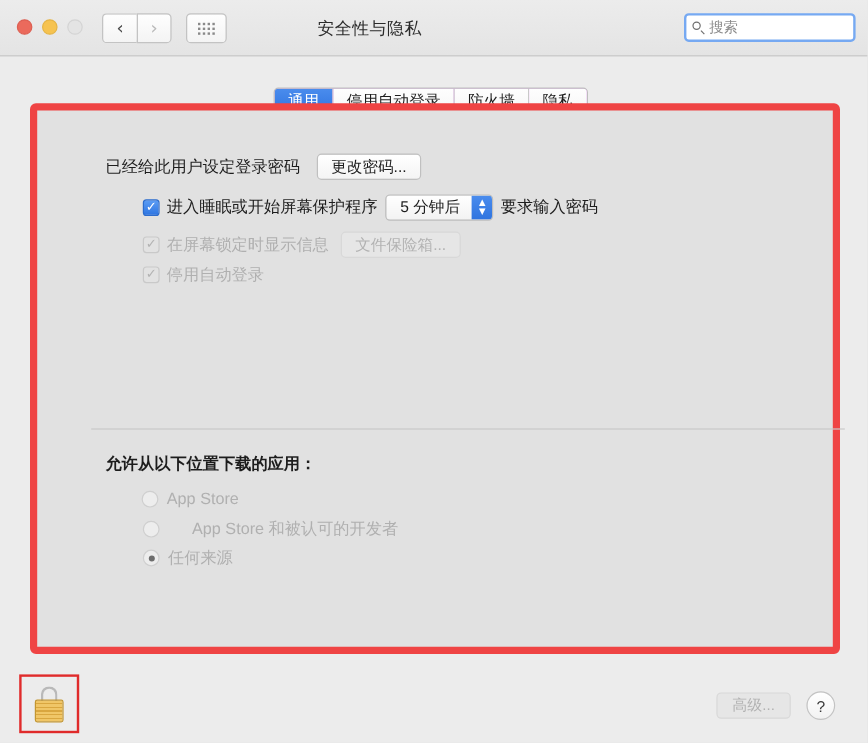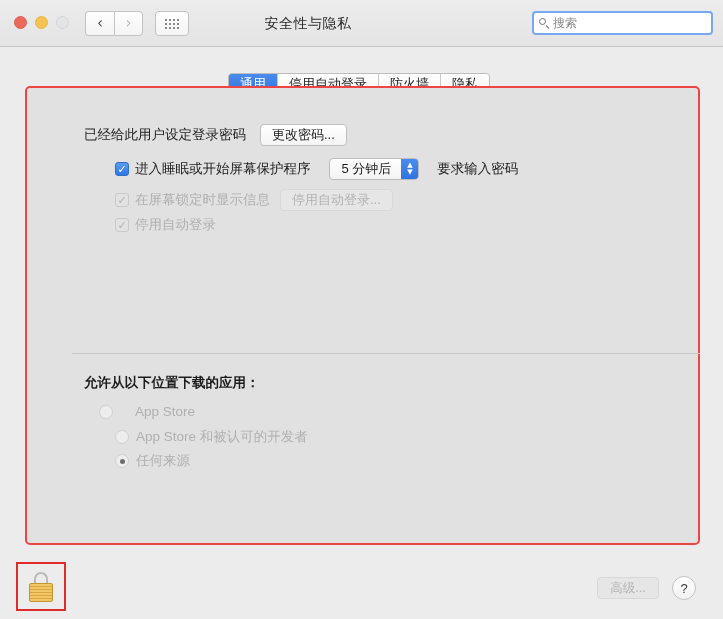--- a/index.html
+++ b/index.html
@@ -94,21 +94,21 @@
     width: 616px;
     text-align: center;
     font-size: 14px;
     color: #2b2b2b;
     letter-spacing: .5px;
   }
 
   .searchbox {
     position: absolute;
     right: 10px; top: 11px;
-    width: 181px; height: 24px;
+    width: 143px; height: 24px;
     background: #fff;
     border: 2px solid #76a9f2;
     border-radius: 4px;
     box-sizing: border-box;
     display: flex; align-items: center;
     padding-left: 5px;
   }
   .magnifier {
     width: 11px; height: 11px;
     position: relative;
@@ -165,21 +165,21 @@
     background: linear-gradient(to bottom,#4a8ced 0%,#3074e0 100%);
     color: #ffffff;
   }
 
   
   .panel {
     position: absolute;
     left: 25px; top: 86px;
     width: 675px; height: 459px;
     background: #e1e1e1;
-    border: 2px solid #ef4444;
+    border: 6px solid #ef4444;
     border-radius: 5px;
     box-sizing: border-box;
   }
 
   .row {
     position: absolute;
     display: flex;
     align-items: center;
   }
   .label {
@@ -233,21 +233,21 @@
   
   .popup {
     height: 22px;
     display: inline-flex;
     align-items: stretch;
     background: linear-gradient(to bottom,#ffffff 0%,#f3f3f3 100%);
     border: 1px solid #bdbdbd;
     border-radius: 4px;
     overflow: hidden;
     box-sizing: border-box;
-    margin: 0 18px;
+    margin: 0 6px;
   }
   .popup-label {
     display: flex; align-items: center;
     padding: 0 10px 0 12px;
     font-size: 13px;
     color: #1d1d1d;
   }
   .popup-arrows {
     width: 17px;
     background: linear-gradient(to bottom,#4a8ced 0%,#2f74e0 100%);
@@ -419,40 +419,40 @@
           <span>▲</span>
             <span>▼</span>
         </span>
       </span>
       <span class="label">要求输入密码</span>
     </div>
 
     <div class="row" style="left:88px; top:101px;">
       <span class="cb checked-dim">✓</span>
       <span class="label dim">在屏幕锁定时显示信息</span>
-      <span class="pushbtn disabled" style="margin-left:10px;">停用自动登录...</span>
+      <span class="pushbtn disabled" style="margin-left:10px;">文件保险箱...</span>
     </div>
 
     <div class="row" style="left:88px; top:128px;">
       <span class="cb checked-dim">✓</span>
       <span class="label dim">停用自动登录</span>
     </div>
 
     <div class="divider"></div>
 
     <div class="row" style="left:57px; top:286px;">
       <span class="label bold">允许从以下位置下载的应用：</span>
     </div>
 
-    <div class="row" style="left:72px; top:316px;gap:15px;">
+    <div class="row" style="left:87px; top:316px;">
       <span class="radio"></span>
       <span class="label dim">App Store</span>
     </div>
 
-    <div class="row" style="left:88px; top:340px;">
+    <div class="row" style="left:88px; top:340px;gap:20px;">
       <span class="radio"></span>
       <span class="label dim">App Store 和被认可的开发者</span>
     </div>
 
     <div class="row" style="left:88px; top:364px;">
       <span class="radio">
           <span class="dot"></span>
         </span>
       <span class="label dim">任何来源</span>
     </div>

